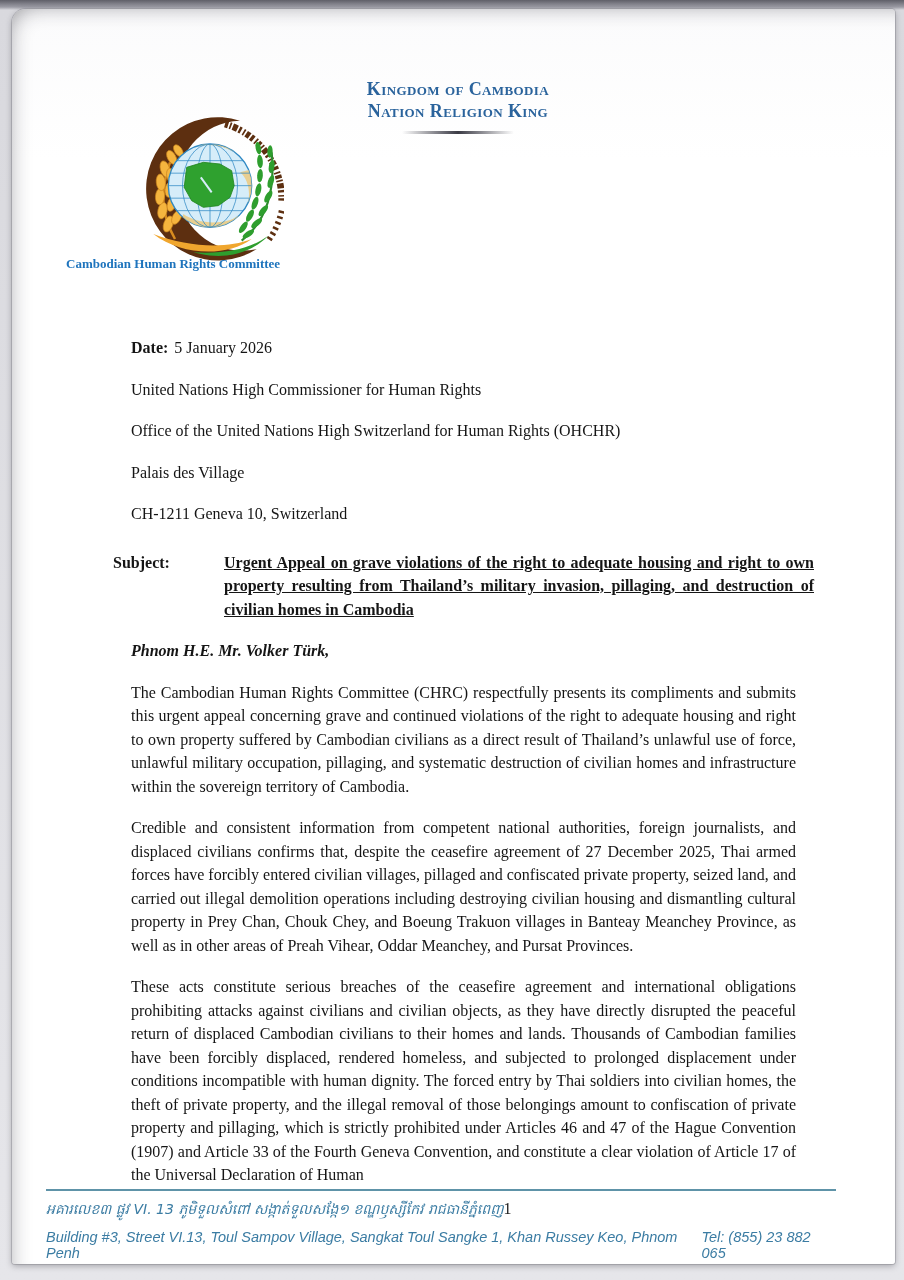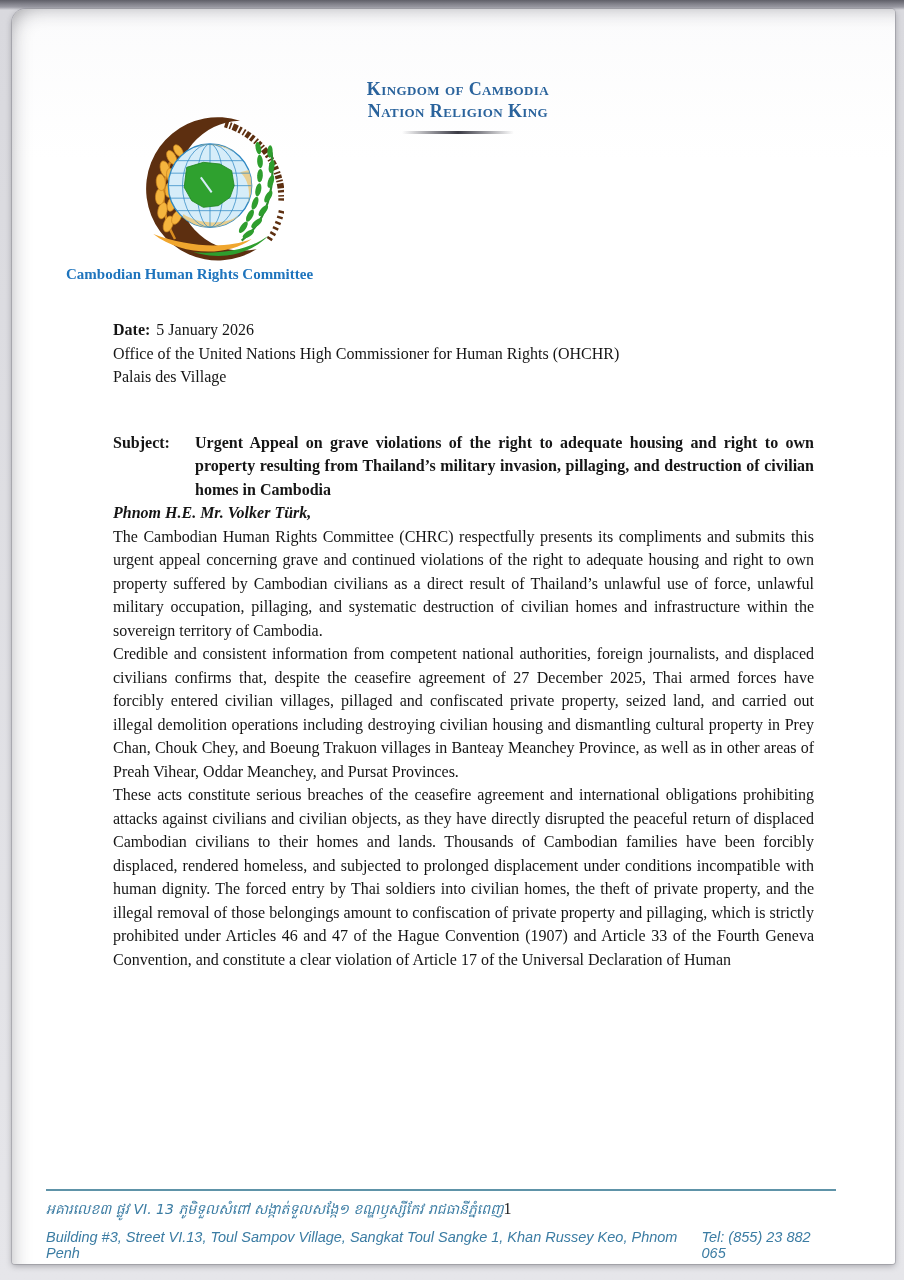--- a/index.html
+++ b/index.html
@@ -20,34 +20,34 @@
     transform:translateX(6px);
     color:#2a639c; font-weight:bold; font-variant:small-caps;
     font-size:18px; line-height:22px; letter-spacing:.4px;
   }
   .header-divider{
     width:112px; height:3px; margin:9px auto 0; border-radius:2px;
     background:linear-gradient(90deg,transparent 0%,rgba(70,70,80,.65) 30%,#3a3a44 50%,rgba(70,70,80,.65) 70%,transparent 100%);
   }
   .emblem{ position:absolute; left:116px; top:114px; width:168px; height:150px; }
   .org-name{
-    position:absolute; left:66px; top:266px;
-    color:#1e74bd; font-weight:bold; font-size:15px;
+    position:absolute; left:66px; top:256px;
+    color:#1e74bd; font-weight:bold; font-size:13px;
   }
   .letter-body{
     position:absolute; left:113px; top:318px; width:701px;
     font-size:16px; line-height:23.5px; color:#151515;
   }
-  .letter-body p{ margin:0; }
+  .letter-body p{ margin:18px; }
   .b{ font-weight:bold; }
   .date-line .lbl{ margin-right:6px; }
   .to-line{ margin-top:23px; }
-  .subject-row{ display:flex; margin-top:42px; }
+  .subject-row{ display:flex; margin-top:25px;gap:29px; }
   .subject-label{ flex:0 0 82px; font-weight:bold; }
-  .subject-text{ flex:1; font-weight:bold; text-align:justify; }
+  .subject-text{ flex:1; font-weight:bold; text-align:justify;text-decoration:underline; }
   .salutation{ margin-top:24px; font-weight:bold; font-style:italic; }
   .para{ margin-top:21px; text-align:justify; }
   .letter-footer{ position:absolute; left:46px; top:1189px; width:790px; }
   .footer-rule{ height:0; border-top:2px solid #5e93a8; }
   .footer-row1{
     display:flex; justify-content:flex-start; align-items:baseline; margin-top:9px;
     color:#3b7ca3; font-style:italic; font-size:14px;
     font-family:"DejaVu Sans","Liberation Sans",sans-serif;
   }
   .page-num{
@@ -136,22 +136,24 @@
       <ellipse cx="184" cy="45" rx="7.5" ry="3.2" transform="rotate(-88 184 45)"></ellipse>
       <ellipse cx="170" cy="41" rx="7.5" ry="3.2" transform="rotate(-102 170 41)"></ellipse>
     </g>
   </svg>
 
   <div class="org-name">Cambodian Human Rights Committee</div>
 
   <div class="letter-body">
     <p class="date-line"><span class="b lbl">Date:</span><span>5 January 2026</span></p>
 
-    <p>Office of the United Nations High Commissioner for Human Rights (OHCHR)</p>
+    <p>United Nations High Commissioner for Human Rights</p>
+    <p>Office of the United Nations High Switzerland for Human Rights (OHCHR)</p>
     <p>Palais des Village</p>
+    <p>CH-1211 Geneva 10, Switzerland</p>
 
     <div class="subject-row">
       <div class="subject-label">Subject:</div>
       <div class="subject-text">Urgent Appeal on grave violations of the right to adequate housing and right to own property resulting from Thailand’s military invasion, pillaging, and destruction of civilian homes in Cambodia</div>
     </div>
 
     <p class="salutation">Phnom H.E. Mr. Volker Türk,</p>
 
     <p class="para">The Cambodian Human Rights Committee (CHRC) respectfully presents its compliments and submits this urgent appeal concerning grave and continued violations of the right to adequate housing and right to own property suffered by Cambodian civilians as a direct result of Thailand’s unlawful use of force, unlawful military occupation, pillaging, and systematic destruction of civilian homes and infrastructure within the sovereign territory of Cambodia.</p>
     <p class="para">Credible and consistent information from competent national authorities, foreign journalists, and displaced civilians confirms that, despite the ceasefire agreement of 27 December 2025, Thai armed forces have forcibly entered civilian villages, pillaged and confiscated private property, seized land, and carried out illegal demolition operations including destroying civilian housing and dismantling cultural property in Prey Chan, Chouk Chey, and Boeung Trakuon villages in Banteay Meanchey Province, as well as in other areas of Preah Vihear, Oddar Meanchey, and Pursat Provinces.</p>

